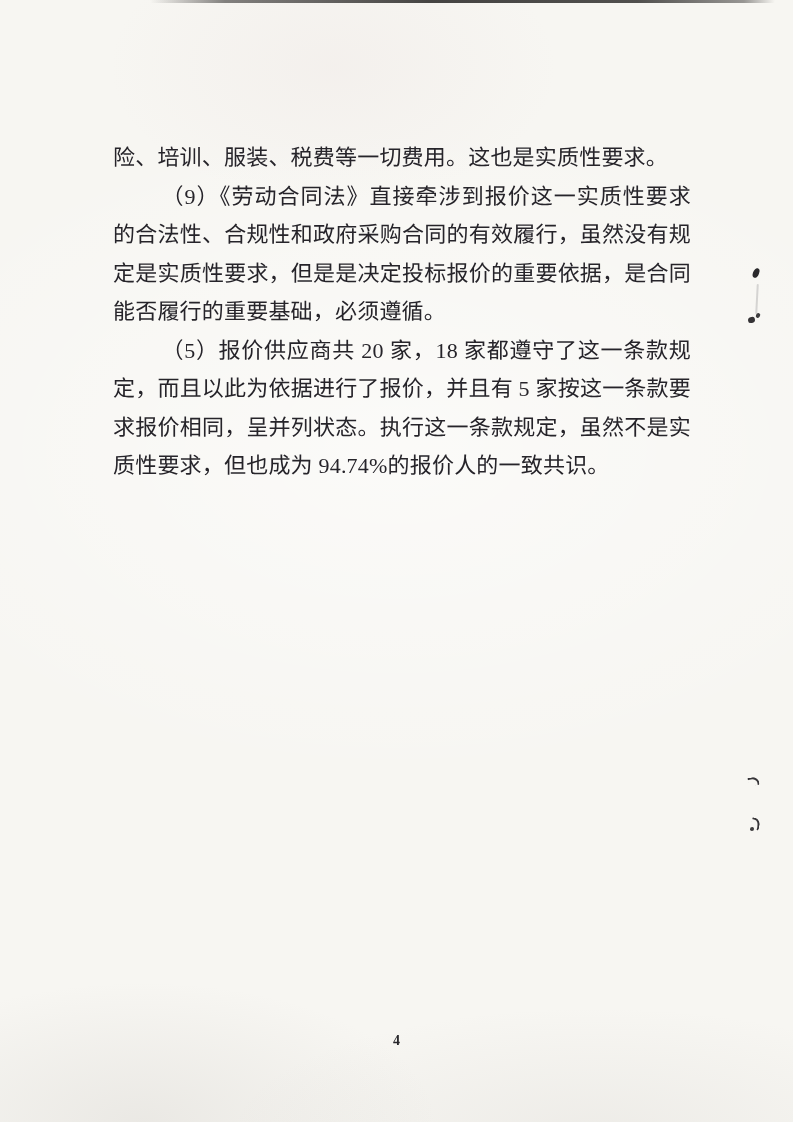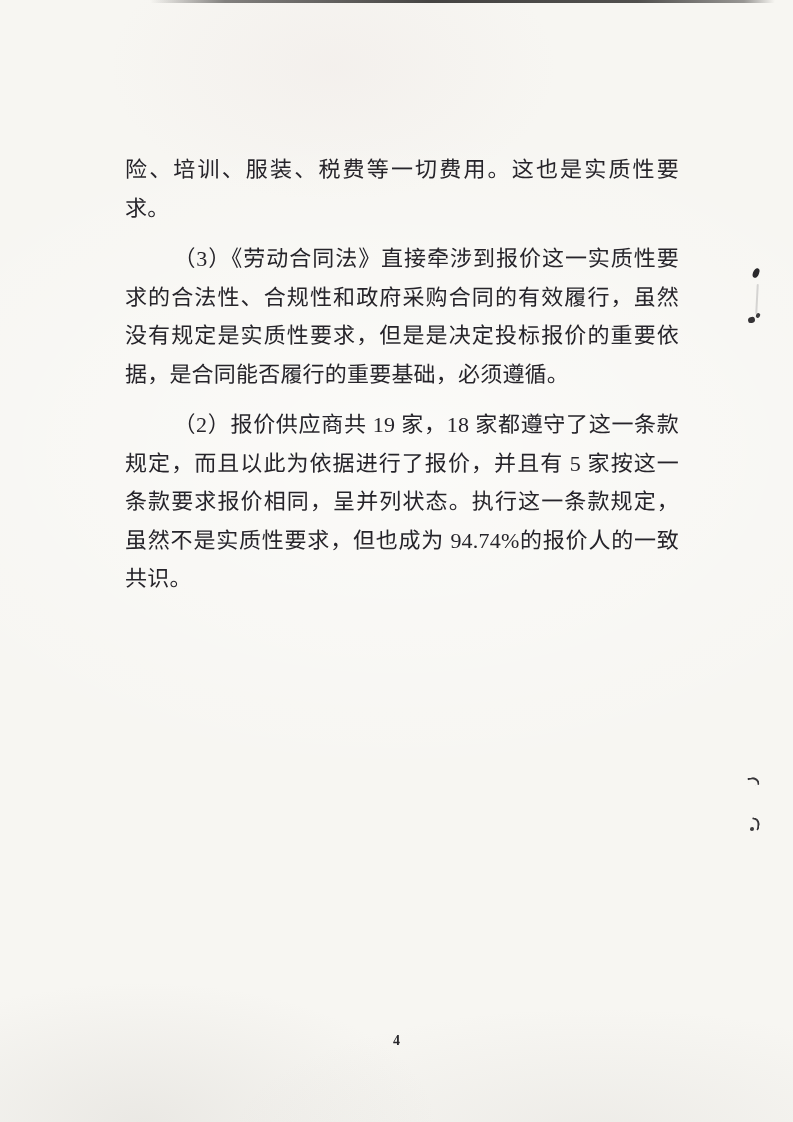--- a/index.html
+++ b/index.html
@@ -46,21 +46,21 @@
     top: 139px;
     width: 578px;
     color: var(--ink, #26242a);
     font-size: 22px;
     line-height: 38.5px;
     text-align: justify;
     text-justify: inter-ideograph;
     letter-spacing: 0.2px;
   }
   .doc-body p.para {
-    margin: 12px;
+    margin: 0;
   }
   .doc-body p.para.indent {
     text-indent: 2.2em;
   }
   .page-number {
     position: absolute;
     top: 1033px;
     left: 0;
     width: 793px;
     text-align: center;
@@ -92,22 +92,22 @@
 </head>
 <body>
 
 <div class="scan-page">
 
   <div class="top-edge-smudge"></div>
 
   <div class="doc-body" id="para-container">
 
   <p class="para">险、培训、服装、税费等一切费用。这也是实质性要求。</p>
-      <p class="para indent">（3）《劳动合同法》直接牵涉到报价这一实质性要求的合法性、合规性和政府采购合同的有效履行，虽然没有规定是实质性要求，但是是决定投标报价的重要依据，是合同能否履行的重要基础，必须遵循。</p>
-      <p class="para indent">（2）报价供应商共 19 家，18 家都遵守了这一条款规定，而且以此为依据进行了报价，并且有 5 家按这一条款要求报价相同，呈并列状态。执行这一条款规定，虽然不是实质性要求，但也成为 94.74%的报价人的一致共识。</p>
+      <p class="para indent">（9）《劳动合同法》直接牵涉到报价这一实质性要求的合法性、合规性和政府采购合同的有效履行，虽然没有规定是实质性要求，但是是决定投标报价的重要依据，是合同能否履行的重要基础，必须遵循。</p>
+      <p class="para indent">（5）报价供应商共 20 家，18 家都遵守了这一条款规定，而且以此为依据进行了报价，并且有 5 家按这一条款要求报价相同，呈并列状态。执行这一条款规定，虽然不是实质性要求，但也成为 94.74%的报价人的一致共识。</p>
     </div>
 
   <div class="page-number">4</div>
 
   <div id="marks-container">
       <div class="mark mark-blob" style="left: 753px; top: 268px; width: 6px; height: 10px; opacity: 0.95; transform: rotate(18deg);"></div>
       <div class="mark mark-stroke" style="left: 756px; top: 284px; width: 2px; height: 30px; opacity: 0.18; transform: rotate(3deg);"></div>
       <div class="mark mark-blob" style="left: 748px; top: 317px; width: 7px; height: 6px; opacity: 0.9; transform: rotate(-10deg);"></div>
       <div class="mark mark-blob" style="left: 756px; top: 313px; width: 4px; height: 5px; opacity: 0.85; transform: rotate(25deg);"></div>
       <div class="mark mark-hook" style="left: 748px; top: 777px; width: 9px; height: 7px; opacity: 0.9; transform: rotate(-12deg);"></div>

